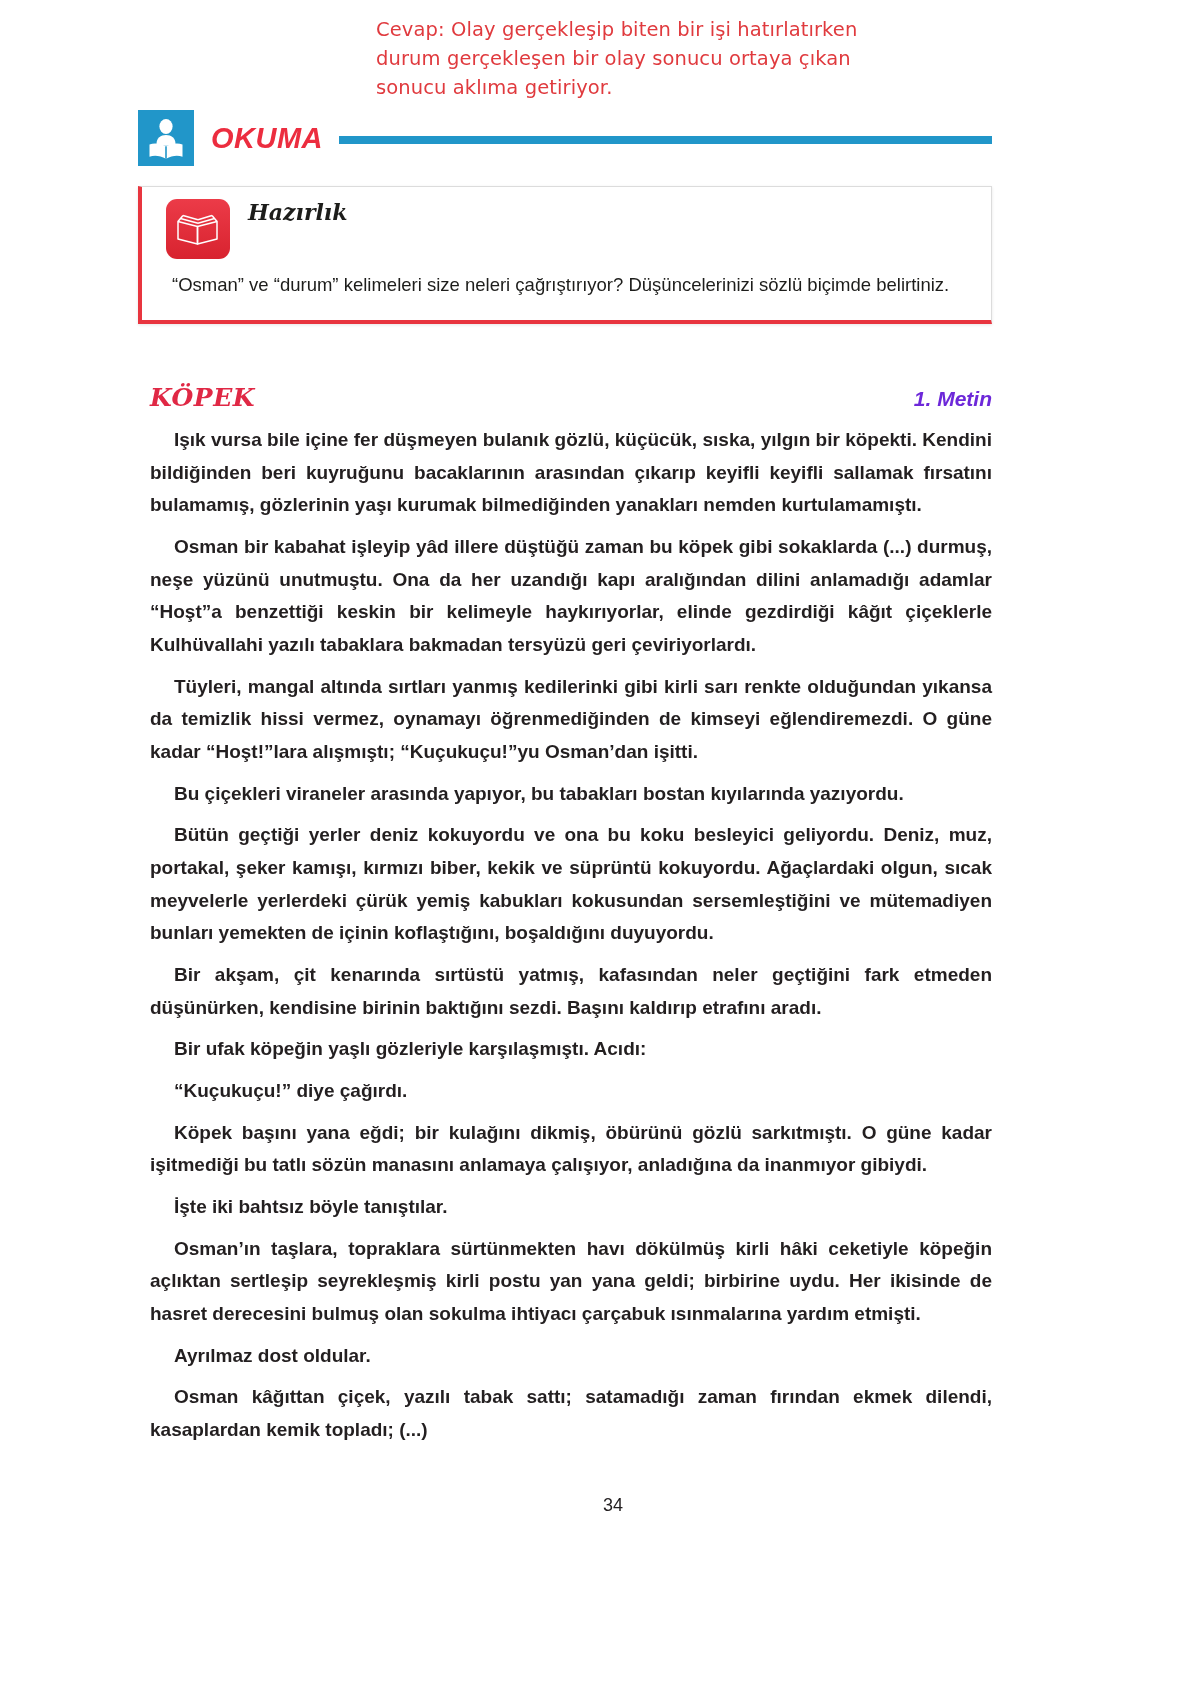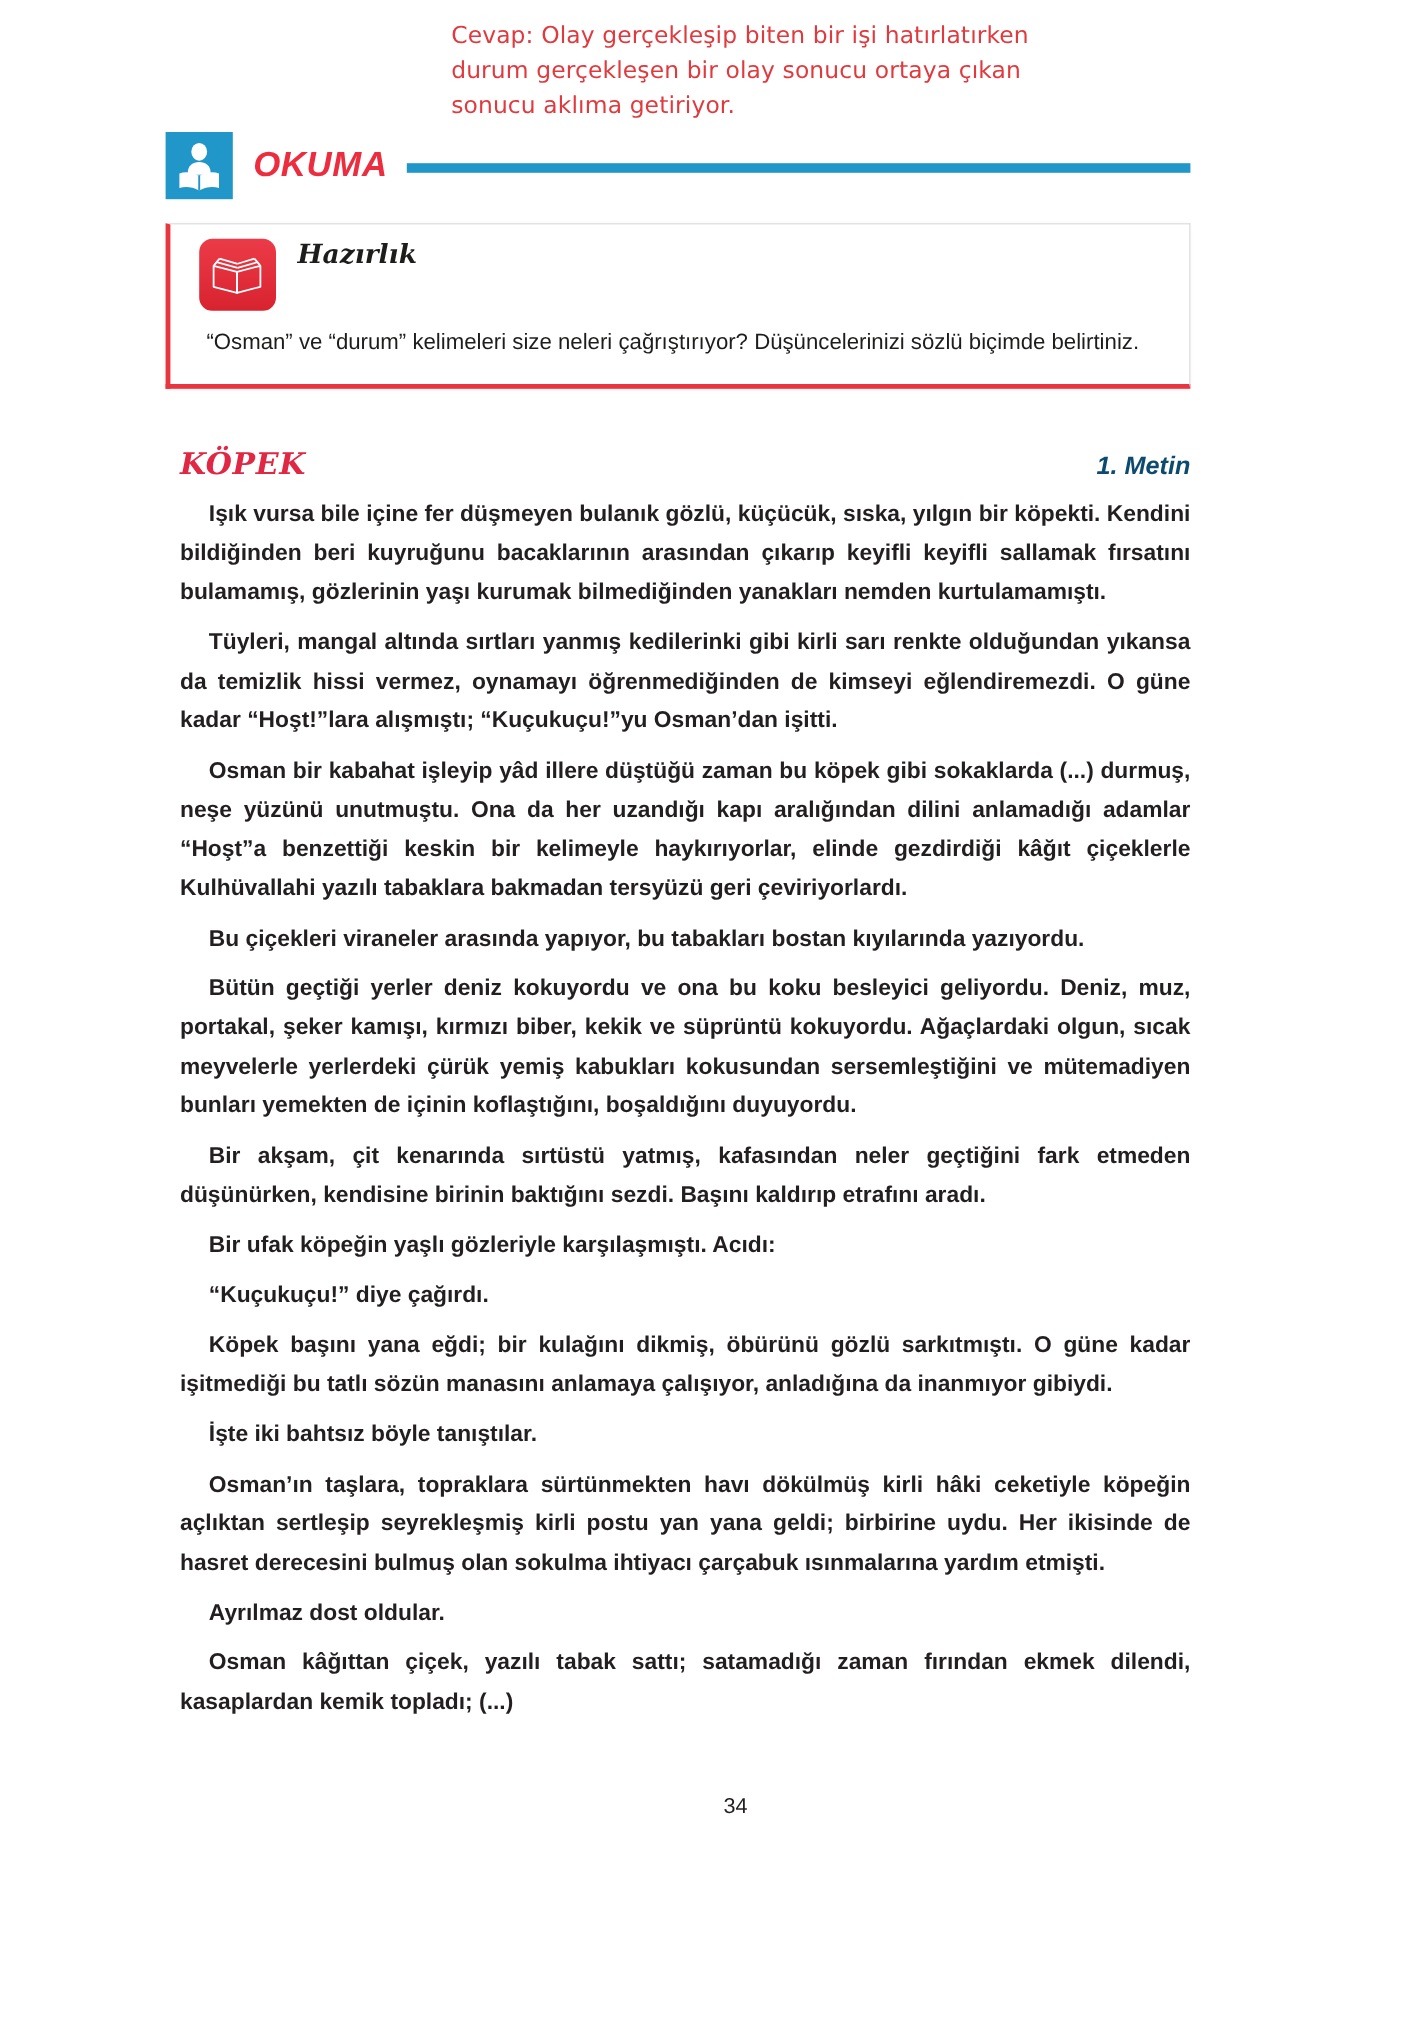--- a/index.html
+++ b/index.html
@@ -115,21 +115,21 @@
     font-family: "Liberation Sans", sans-serif;
     font-size: 18.5px;
     color: #1d1d1b;
     line-height: 1.35;
   }
 
   
   .article {
     position: absolute;
     left: 150px;
-    top: 372px;
+    top: 383px;
     width: 842px;
   }
   .article-head {
     display: flex;
     align-items: baseline;
     justify-content: space-between;
     margin-bottom: 12px;
   }
   .article-title {
     font-family: "DejaVu Serif", serif;
@@ -137,21 +137,21 @@
     font-weight: bold;
     font-size: 25px;
     color: #e02845;
     letter-spacing: 0.5px;
   }
   .article-metin {
     font-family: "Liberation Sans", sans-serif;
     font-style: italic;
     font-weight: bold;
     font-size: 21px;
-    color: #0c4a6e;
+    color: #6d28d9;
     white-space: nowrap;
   }
   .article p {
     margin: 0 0 9px 0;
     text-align: justify;
     text-indent: 24px;
     font-size: 19px;
     line-height: 1.72;
     color: #231f20;
     hyphens: manual;
@@ -212,22 +212,22 @@
     <div class="hazirlik-text">“Osman” ve “durum” kelimeleri size neleri çağrıştırıyor? Düşüncelerinizi sözlü biçimde belirtiniz.</div>
   </div>
 
   <div class="article">
     <div class="article-head">
       <div class="article-title">KÖPEK</div>
       <div class="article-metin">1. Metin</div>
     </div>
     <div>
       <p>Işık vursa bile içine fer düşmeyen bulanık gözlü, küçücük, sıska, yılgın bir köpekti. Kendini bildiğinden beri kuyruğunu bacaklarının arasından çıkarıp keyifli keyifli sallamak fırsatını bulamamış, gözlerinin yaşı kurumak bilmediğinden yanakları nemden kurtulamamıştı.</p>
+      <p>Osman bir kabahat işleyip yâd illere düştüğü zaman bu köpek gibi sokaklarda (...) durmuş, neşe yüzünü unutmuştu. Ona da her uzandığı kapı aralığından dilini anlamadığı adamlar “Hoşt”a benzettiği keskin bir kelimeyle haykırıyorlar, elinde gezdirdiği kâğıt çiçeklerle Kulhüvallahi yazılı tabaklara bakmadan tersyüzü geri çeviriyorlardı.</p>
       <p>Tüyleri, mangal altında sırtları yanmış kedilerinki gibi kirli sarı renkte olduğundan yıkansa da temizlik hissi vermez, oynamayı öğrenmediğinden de kimseyi eğlendiremezdi. O güne kadar “Hoşt!”lara alışmıştı; “Kuçukuçu!”yu Osman’dan işitti.</p>
-      <p>Osman bir kabahat işleyip yâd illere düştüğü zaman bu köpek gibi sokaklarda (...) durmuş, neşe yüzünü unutmuştu. Ona da her uzandığı kapı aralığından dilini anlamadığı adamlar “Hoşt”a benzettiği keskin bir kelimeyle haykırıyorlar, elinde gezdirdiği kâğıt çiçeklerle Kulhüvallahi yazılı tabaklara bakmadan tersyüzü geri çeviriyorlardı.</p>
       <p>Bu çiçekleri viraneler arasında yapıyor, bu tabakları bostan kıyılarında yazıyordu.</p>
       <p>Bütün geçtiği yerler deniz kokuyordu ve ona bu koku besleyici geliyordu. Deniz, muz, portakal, şeker kamışı, kırmızı biber, kekik ve süprüntü kokuyordu. Ağaçlardaki olgun, sıcak meyvelerle yerlerdeki çürük yemiş kabukları kokusundan sersemleştiğini ve mütemadiyen bunları yemekten de içinin koflaştığını, boşaldığını duyuyordu.</p>
       <p>Bir akşam, çit kenarında sırtüstü yatmış, kafasından neler geçtiğini fark etmeden düşünürken, kendisine birinin baktığını sezdi. Başını kaldırıp etrafını aradı.</p>
       <p>Bir ufak köpeğin yaşlı gözleriyle karşılaşmıştı. Acıdı:</p>
       <p>“Kuçukuçu!” diye çağırdı.</p>
       <p>Köpek başını yana eğdi; bir kulağını dikmiş, öbürünü gözlü sarkıtmıştı. O güne kadar işitmediği bu tatlı sözün manasını anlamaya çalışıyor, anladığına da inanmıyor gibiydi.</p>
       <p>İşte iki bahtsız böyle tanıştılar.</p>
       <p>Osman’ın taşlara, topraklara sürtünmekten havı dökülmüş kirli hâki ceketiyle köpeğin açlıktan sertleşip seyrekleşmiş kirli postu yan yana geldi; birbirine uydu. Her ikisinde de hasret derecesini bulmuş olan sokulma ihtiyacı çarçabuk ısınmalarına yardım etmişti.</p>
       <p>Ayrılmaz dost oldular.</p>
       <p>Osman kâğıttan çiçek, yazılı tabak sattı; satamadığı zaman fırından ekmek dilendi, kasaplardan kemik topladı; (...)</p>

